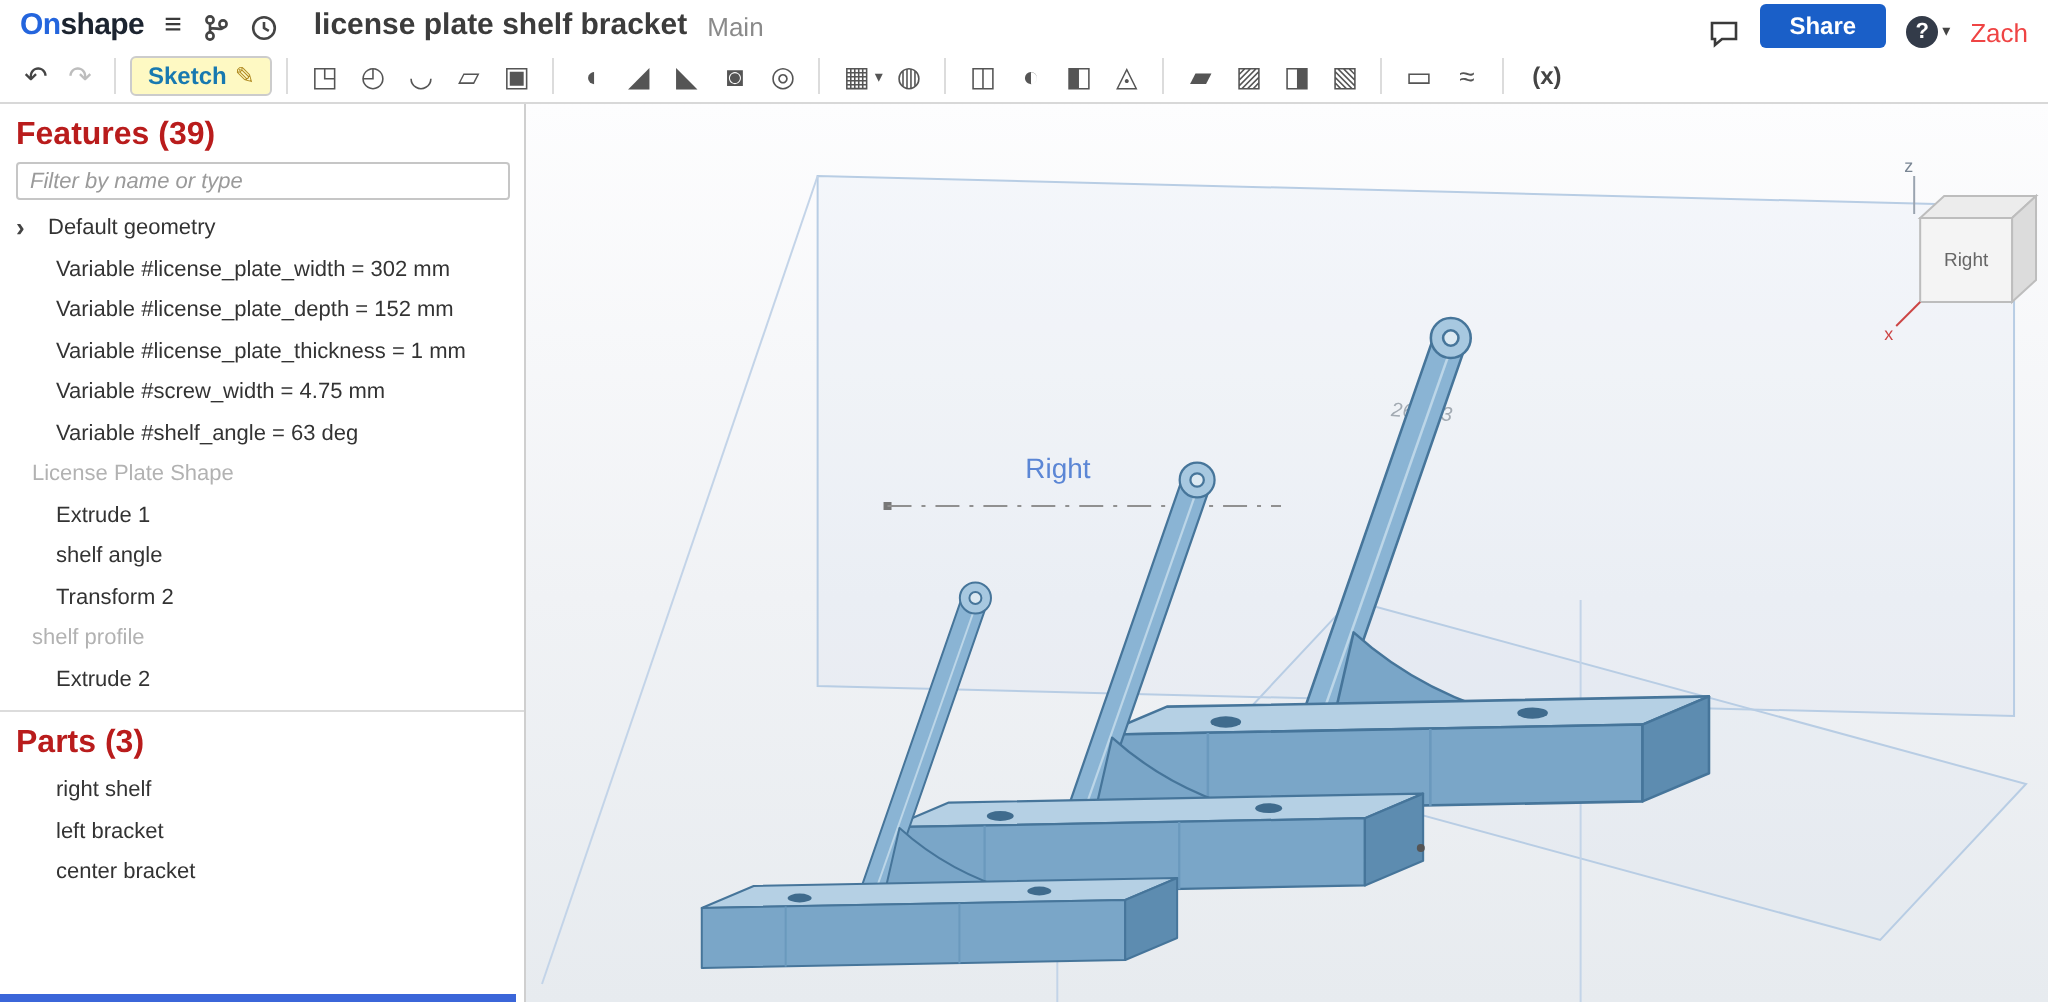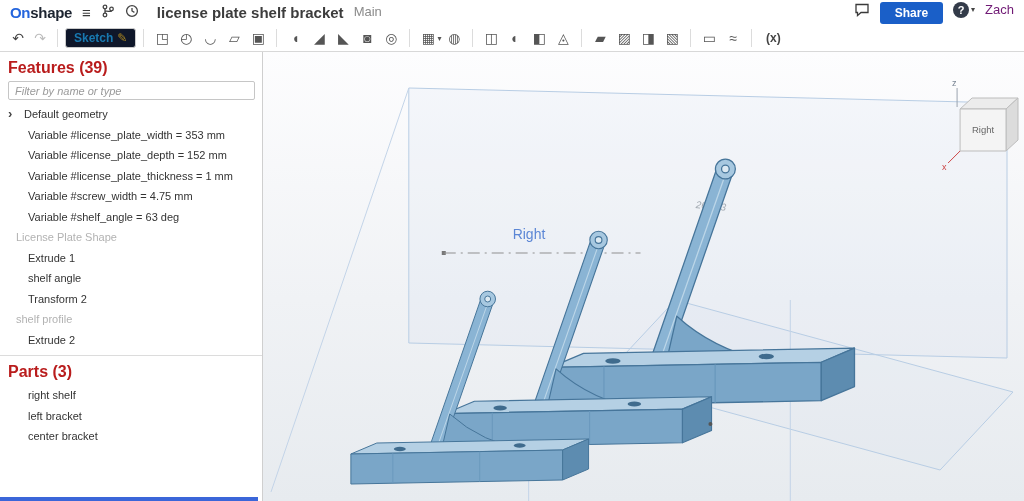--- a/index.html
+++ b/index.html
@@ -3,46 +3,46 @@
 <meta charset="utf-8">
 <style>
   * { box-sizing: border-box; margin: 0; padding: 0; }
   html,body { width:1024px; height:501px; overflow:hidden;
     font-family:"Liberation Sans", sans-serif; background:#fff; }
   .app { position:relative; width:1024px; height:501px; }
 
   
   header { height:25px; display:flex; align-items:center;
     justify-content:space-between; padding:0 10px; background:#fff; }
-  .h-left, .h-right { display:flex; align-items:flex-start; gap:10px; }
+  .h-left, .h-right { display:flex; align-items:flex-end; gap:10px; }
   .logo { font-size:15px; font-weight:bold; letter-spacing:-0.3px; cursor:pointer; }
   .logo .on { color:#2465dd; }
   .logo .shape { color:#1c2430; }
   .hglyph { font-size:15px; color:#3a3a3a; cursor:pointer; }
   .hicon-svg { display:inline-flex; align-items:center; cursor:pointer; }
   .doc-title { font-size:15px; font-weight:bold; color:#3c3c3c; margin-left:8px; white-space:nowrap; }
   .workspace { font-size:13px; color:#8a8a8a; }
   .share-btn { background:#1a5fc8; color:#fff; border:none; border-radius:3px;
     font-size:12px; font-weight:bold; padding:4px 15px; cursor:pointer;
     font-family:Liberation Sans, sans-serif; }
   .help { display:flex; align-items:center; gap:2px; cursor:pointer; }
   .help-circle { width:16px; height:16px; border-radius:50%; background:#333b49;
     color:#fff; font-size:11px; font-weight:bold; display:flex;
     align-items:center; justify-content:center; }
   .caret { font-size:8px; color:#444; }
-  .user { font-size:13px; color:#701a75; cursor:pointer; }
+  .user { font-size:13px; color:#ef4444; cursor:pointer; }
 
   
   .toolbar { height:27px; display:flex; align-items:center; gap:2px;
     padding:0 8px; background:#fff; border-bottom:1px solid #d8d8d8; }
   .tb-glyph { width:20px; text-align:center; font-size:14px; color:#444; cursor:pointer; }
   .tb-glyph.disabled { color:#bdbdbd; }
   .sep { width:1px; height:18px; background:#dcdcdc; margin:0 5px; }
   .sketch-btn { display:flex; align-items:center; gap:4px; border:1px solid #ccc;
-    background:#0f172a; border-radius:3px; padding:2px 8px; cursor:pointer;
+    background:#fef9c3; border-radius:3px; padding:2px 8px; cursor:pointer;
     font-family:"Liberation Sans", sans-serif; }
   .sketch-btn .s-label { font-size:12px; color:#1879b0; font-weight:bold; }
   .sketch-btn .pencil { font-size:12px; color:#b08a20; }
   .tb-icon { width:22px; height:20px; line-height:20px; text-align:center;
     font-size:14px; color:#555; cursor:pointer; }
   .tb-icon.wide { width:28px; font-size:12px; font-weight:bold; color:#444; }
   .dd-caret { font-size:8px; color:#555; margin-left:-4px; cursor:pointer; }
 
   
   .main { display:flex; height:449px; }
@@ -155,21 +155,21 @@
   <div class="main">
 
     <aside class="features">
       <div class="panel-title">Features (39)</div>
       <input class="filter" placeholder="Filter by name or type" style="">
       <div class="tree">
         <div class="row group">
           <span class="chev">›</span>
           <span>Default geometry</span>
         </div>
-        <div class="row"><span>Variable #license_plate_width = 353 mm</span></div>
+        <div class="row"><span>Variable #license_plate_width = 302 mm</span></div>
         <div class="row"><span>Variable #license_plate_depth = 152 mm</span></div>
         <div class="row"><span>Variable #license_plate_thickness = 1 mm</span></div>
         <div class="row"><span>Variable #screw_width = 4.75 mm</span></div>
         <div class="row"><span>Variable #shelf_angle = 63 deg</span></div>
         <div class="row muted"><span>License Plate Shape</span></div>
         <div class="row"><span>Extrude 1</span></div>
         <div class="row"><span>shelf angle</span></div>
         <div class="row"><span>Transform 2</span></div>
         <div class="row muted"><span>shelf profile</span></div>
         <div class="row"><span>Extrude 2</span></div>

